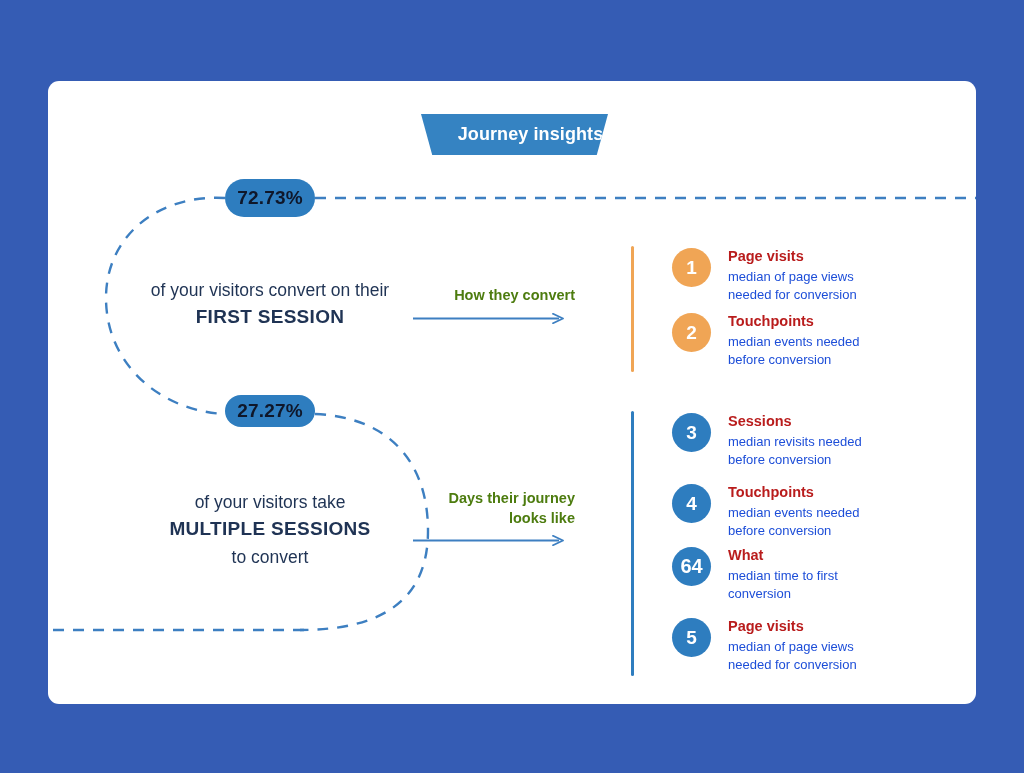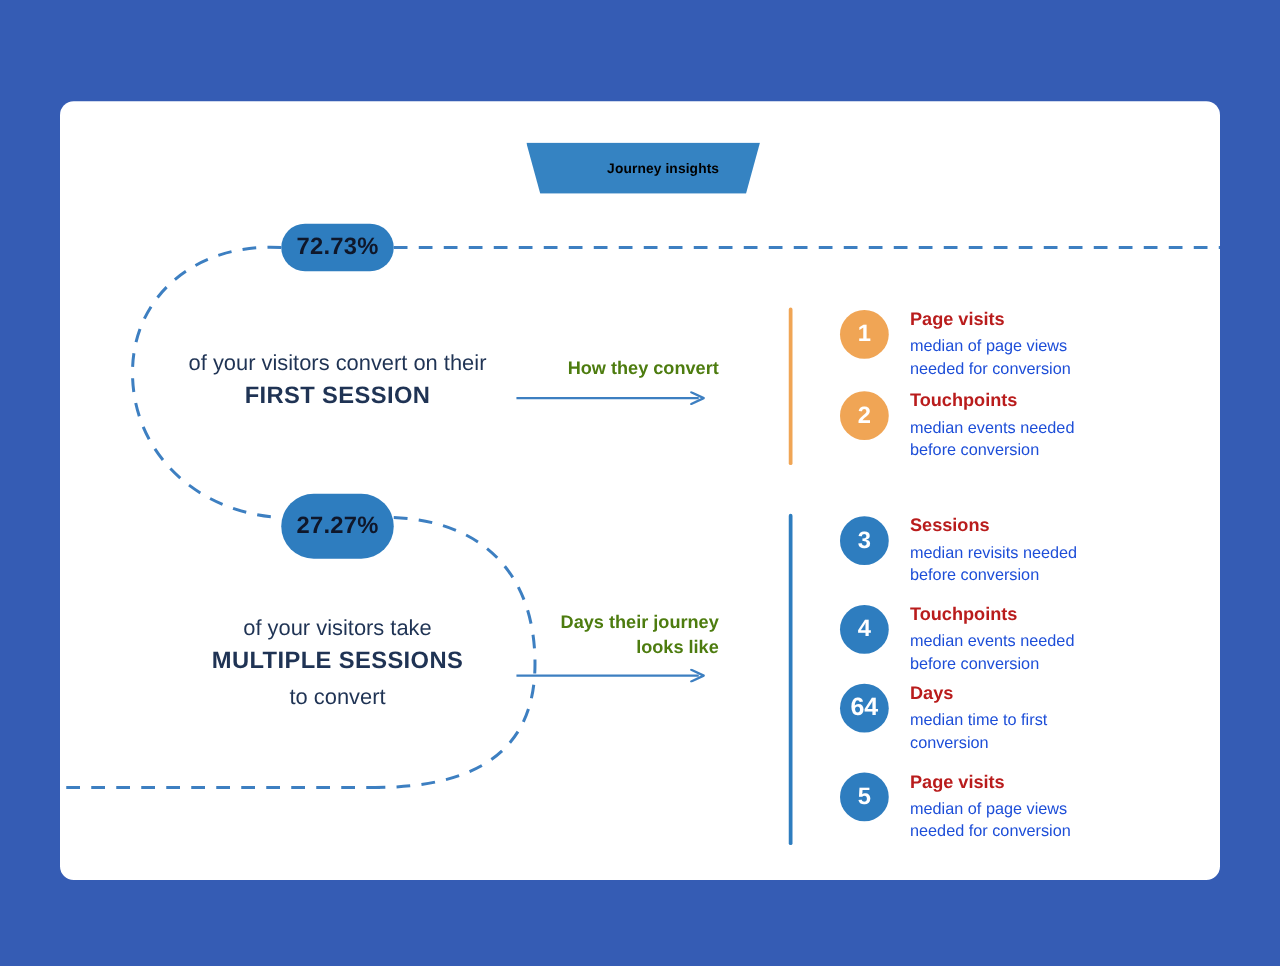--- a/index.html
+++ b/index.html
@@ -46,43 +46,43 @@
     top: 33px;
     width: 187px;
     height: 41px;
     background: #3583C2;
     clip-path: polygon(0 0, 100% 0, 94% 100%, 6% 100%);
     display: flex;
     align-items: center;
     justify-content: center;
   }
   #banner-label {
-    color: #000000;
-    font-size: 11px;
+    color: #ffffff;
+    font-size: 18px;
     font-weight: bold;
     letter-spacing: 0.1px;
     white-space: nowrap;
     margin-left: 32px;
   }
 
   
   .pill {
     position: absolute;
     background: #2E7DBF;
     border-radius: 999px;
     color: #0f172a;
     font-size: 19px;
     font-weight: bold;
     display: flex;
     align-items: center;
     justify-content: center;
     letter-spacing: 0.2px;
   }
   #pill-first  { left: 177px; top: 98px;  width: 90px; height: 38px; }
-  #pill-multi  { left: 177px; top: 314px; width: 90px; height: 52px; }
+  #pill-multi  { left: 177px; top: 314px; width: 90px; height: 32px; }
 
   
   .statement {
     position: absolute;
     text-align: center;
     color: #1F3354;
     line-height: 1.5;
   }
   .statement .line-reg {
     font-size: 17.5px;
@@ -274,21 +274,21 @@
           <div class="metric-desc">
             <span>median events needed</span>
             <span>before conversion</span>
           </div>
         </div>
       </div>
 
       <div class="metric-item" style="left:41px; top:134px;">
         <div class="bubble bubble-blue wide">64</div>
         <div class="metric-text">
-          <div class="metric-title">Days</div>
+          <div class="metric-title">What</div>
           <div class="metric-desc">
             <span>median time to first</span>
             <span>conversion</span>
           </div>
         </div>
       </div>
 
       <div class="metric-item" style="left:41px; top:205px;">
         <div class="bubble bubble-blue">5</div>
         <div class="metric-text">

